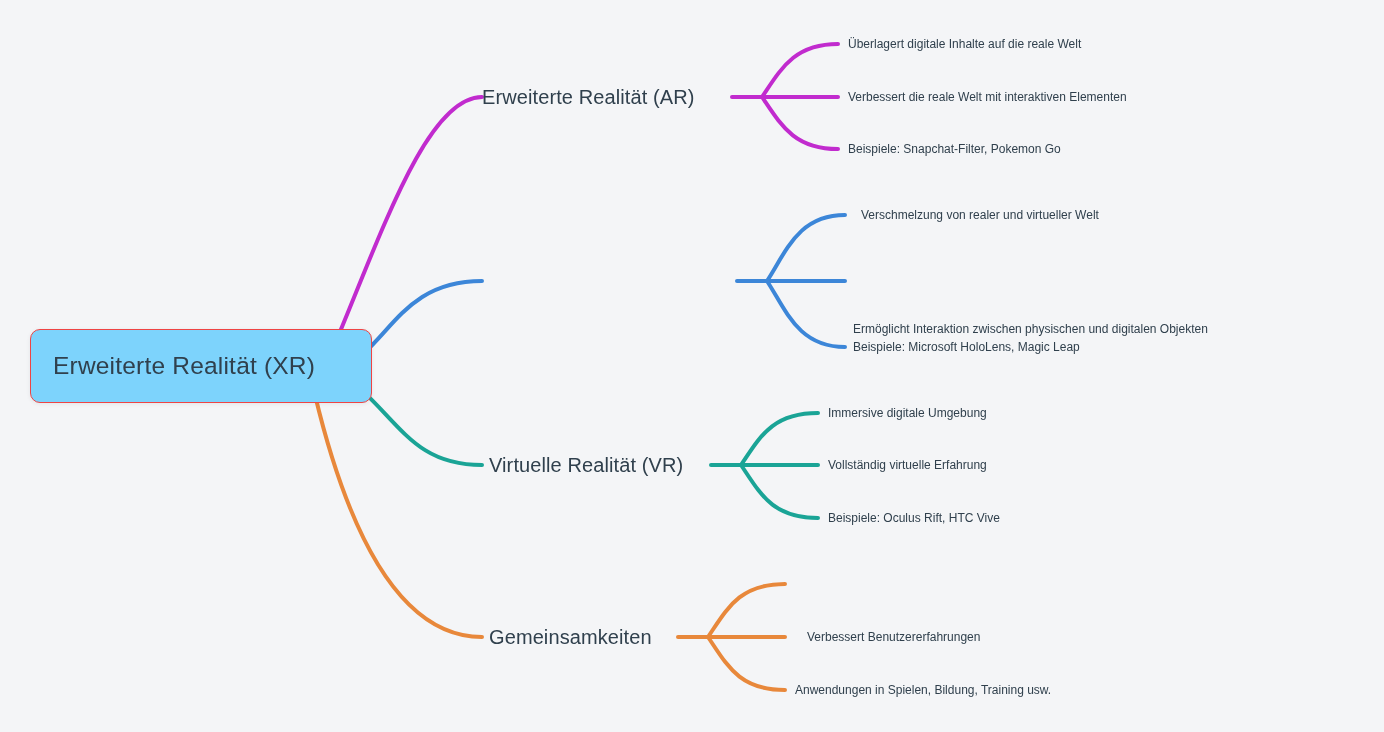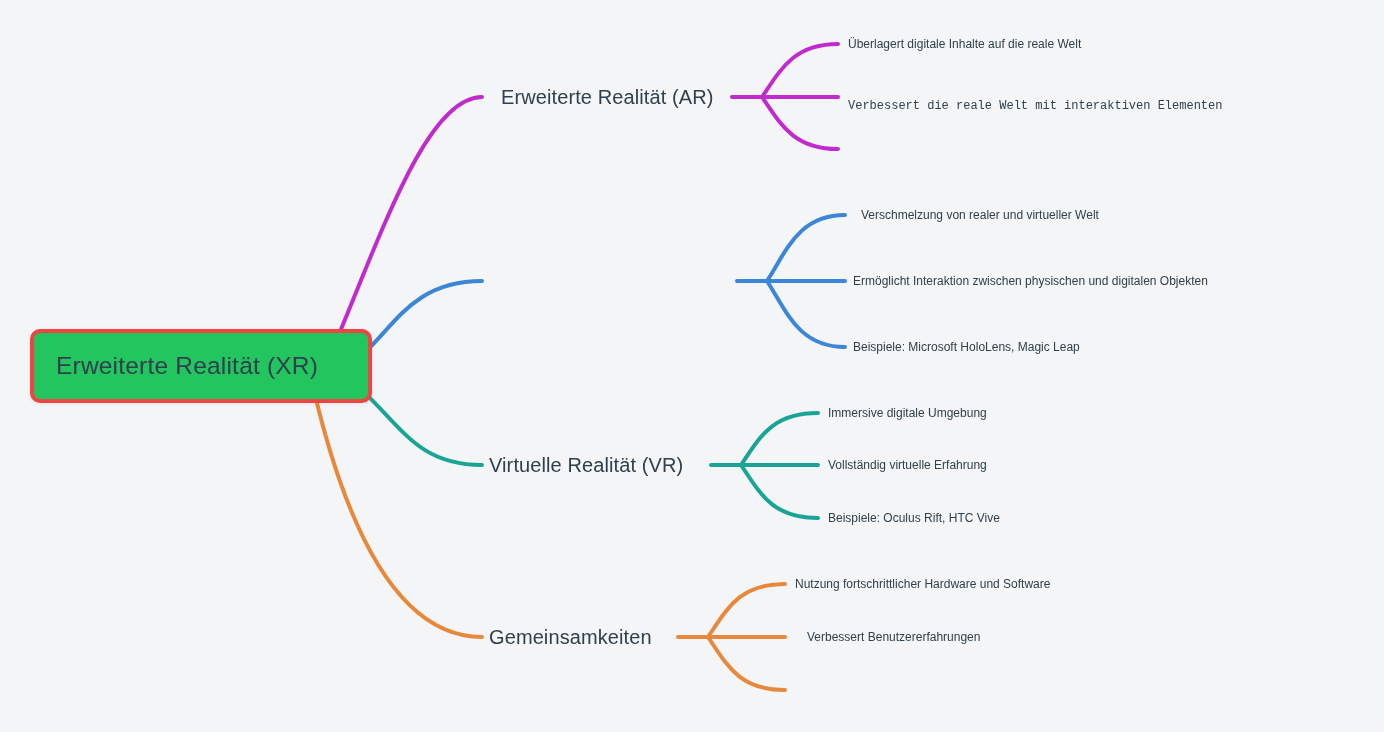--- a/index.html
+++ b/index.html
@@ -29,22 +29,22 @@
     transform: translateY(-50%);
     white-space: nowrap;
     color: #30404d;
   }
   .root-box {
     position: absolute;
     left: 30px;
     top: 329px;
     width: 342px;
     height: 74px;
-    background: #22c55e;
-    border: 4px solid #ef4444;
+    background: #7dd3fc;
+    border: 1px solid #ef4444;
     border-radius: 10px;
     box-shadow: 0 1px 4px rgba(40,50,60,0.08);
     display: flex;
     align-items: center;
     box-sizing: border-box;
     padding-left: 22px;
   }
   .root-label {
     font-size: 24.5px;
     color: #30404d;
@@ -54,20 +54,21 @@
     font-size: 20px;
     letter-spacing: 0.1px;
   }
   .leaf {
     font-size: 12px;
   }
   .leaf.wrap {
     white-space: normal;
     width: 500px;
     line-height: 26px;
+    margin-top: 48px;
   }
 </style>
 </head>
 <body>
 
 <div class="canvas">
 
   <svg class="links" width="1384" height="732">
 
     <path d="M 315 390 C 370 270, 420 97, 482 97" stroke="#c12bce"></path>
@@ -89,31 +90,32 @@
 
     <path d="M 678 637 L 785 637" stroke="#e8883b"></path>
     <path d="M 708 637 C 727 609, 739 584, 785 584" stroke="#e8883b"></path>
     <path d="M 708 637 C 727 665, 739 690, 785 690" stroke="#e8883b"></path>
   </svg>
 
   <div class="root-box">
     <span class="root-label">Erweiterte Realität (XR)</span>
   </div>
 
-  <div class="node branch-label" style="left:501px; top:97px;">Erweiterte Realität (AR)</div>
+  <div class="node branch-label" style="left:482px; top:97px;">Erweiterte Realität (AR)</div>
   <div class="node branch-label" style="left:489px; top:465px;">Virtuelle Realität (VR)</div>
   <div class="node branch-label" style="left:489px; top:637px;">Gemeinsamkeiten</div>
 
   <div class="node leaf" style="left:848px; top:44px;">Überlagert digitale Inhalte auf die reale Welt</div>
-  <div class="node leaf" style="left:848px; top:106px;font-family:Liberation Mono, monospace;">Verbessert die reale Welt mit interaktiven Elementen</div>
+  <div class="node leaf" style="left:848px; top:97px;">Verbessert die reale Welt mit interaktiven Elementen</div>
+  <div class="node leaf" style="left:848px; top:149px;">Beispiele: Snapchat-Filter, Pokemon Go</div>
 
   <div class="node leaf" style="left:853px; top:215px;margin-left:8px;">Verschmelzung von realer und virtueller Welt</div>
   <div class="node leaf wrap" style="left:853px; top:281px;">Ermöglicht Interaktion zwischen physischen und digitalen Objekten</div>
   <div class="node leaf" style="left:853px; top:347px;">Beispiele: Microsoft HoloLens, Magic Leap</div>
 
   <div class="node leaf" style="left:828px; top:413px;">Immersive digitale Umgebung</div>
   <div class="node leaf" style="left:828px; top:518px;">Beispiele: Oculus Rift, HTC Vive</div>
   <div class="node leaf" style="left:828px; top:465px;">Vollständig virtuelle Erfahrung</div>
 
-  <div class="node leaf" style="left:795px; top:584px;">Nutzung fortschrittlicher Hardware und Software</div>
   <div class="node leaf" style="left:795px; top:637px;margin-left:12px;">Verbessert Benutzererfahrungen</div>
+  <div class="node leaf" style="left:795px; top:690px;">Anwendungen in Spielen, Bildung, Training usw.</div>
 
 </div>
 
 </body></html>

